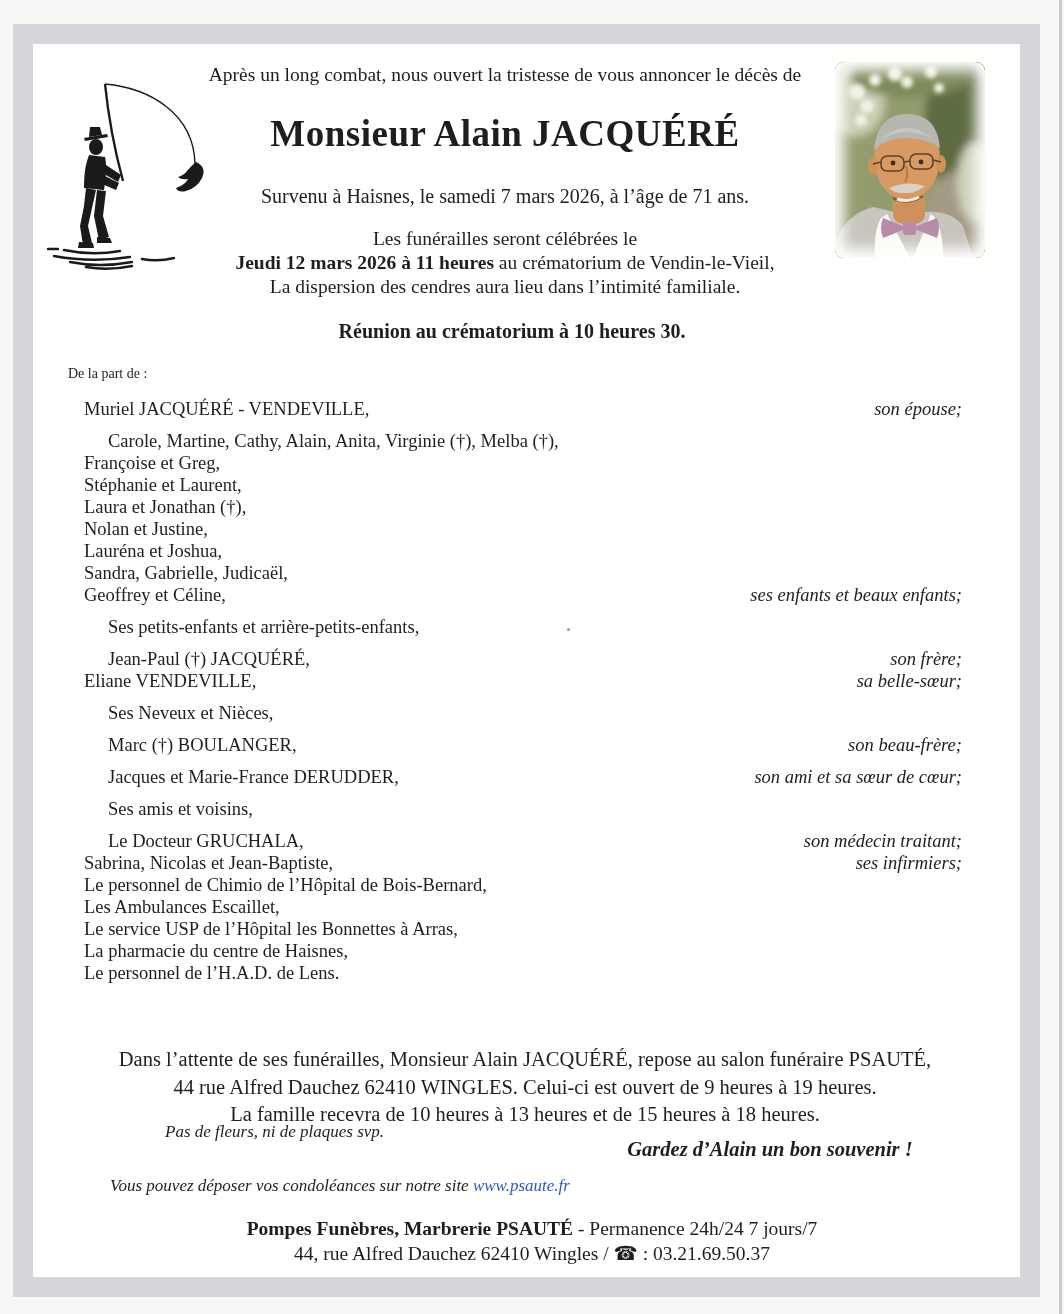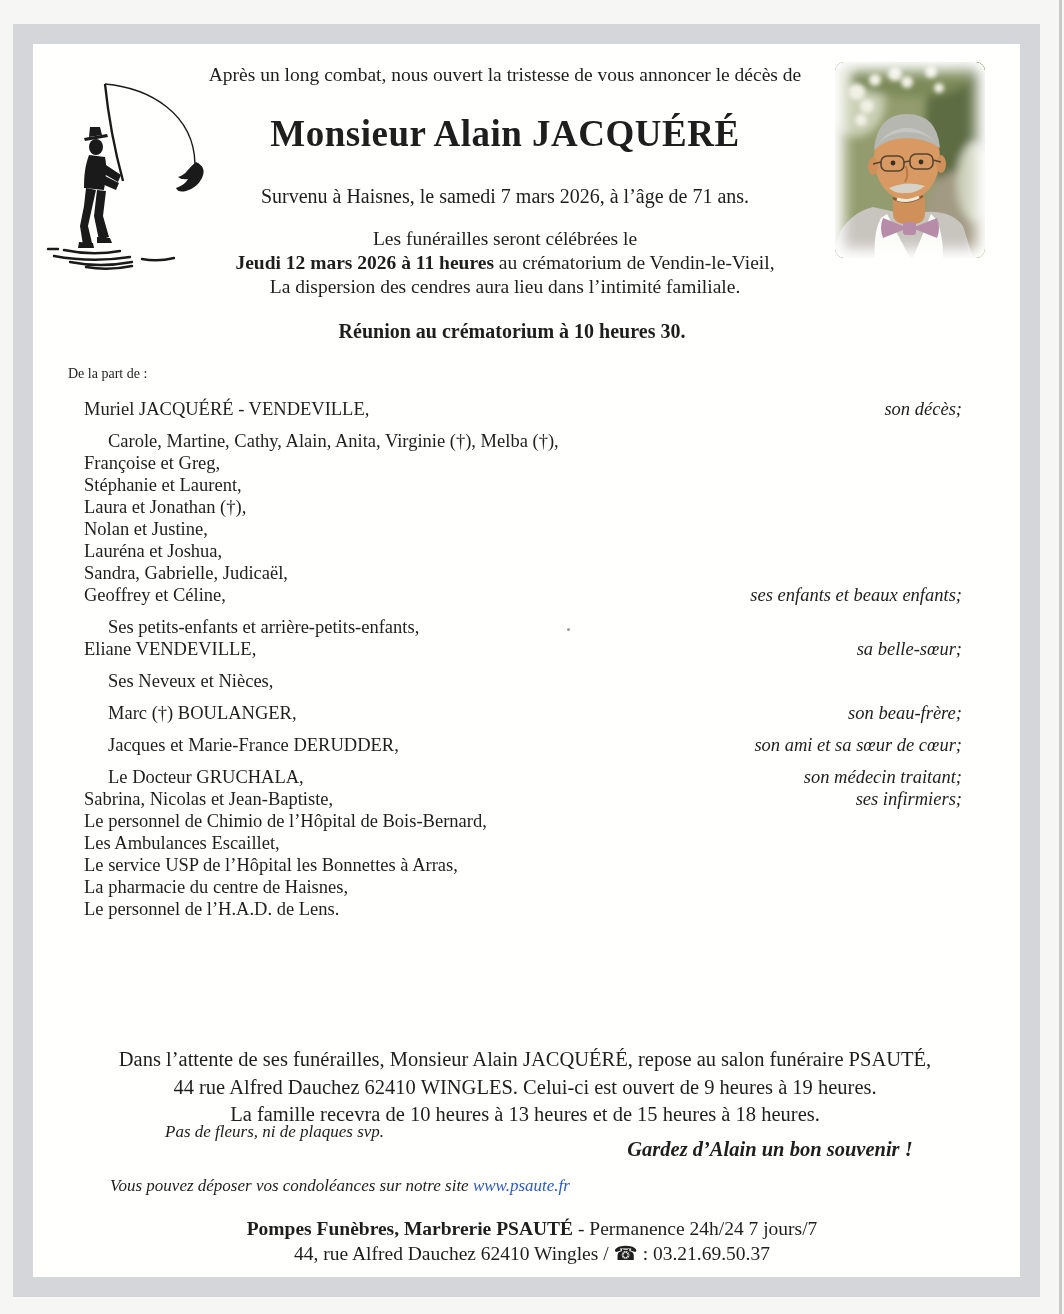--- a/index.html
+++ b/index.html
@@ -153,21 +153,21 @@
 <div class="abs center occurrence">Survenu à Haisnes, le samedi 7 mars 2026, à l’âge de 71 ans.</div>
 <div class="abs center funeral1">Les funérailles seront célébrées le</div>
 <div class="abs center funeral2"><span class="b">Jeudi 12 mars 2026 à 11 heures</span><span> au crématorium de Vendin-le-Vieil,</span></div>
 <div class="abs center funeral3">La dispersion des cendres aura lieu dans l’intimité familiale.</div>
 <div class="abs center meeting">Réunion au crématorium à 10 heures 30.</div>
 
 <div class="abs from-label">De la part de :</div>
 <div class="abs family">
   <div class="frow">
       <span class="fleft">Muriel JACQUÉRÉ - VENDEVILLE,</span>
-      <span class="fright">son décès;</span>
+      <span class="fright">son épouse;</span>
     </div>
   <div class="frow gap">
       <span class="fleft">Carole, Martine, Cathy, Alain, Anita, Virginie (†), Melba (†),</span>
       <span class="fright"></span>
     </div>
   <div class="frow">
       <span class="fleft">Françoise et Greg,</span>
       <span class="fright"></span>
     </div>
   <div class="frow">
@@ -191,35 +191,43 @@
       <span class="fright"></span>
     </div>
   <div class="frow">
       <span class="fleft">Geoffrey et Céline,</span>
       <span class="fright">ses enfants et beaux enfants;</span>
     </div>
   <div class="frow gap">
       <span class="fleft">Ses petits-enfants et arrière-petits-enfants,</span>
       <span class="fright"></span>
     </div>
+  <div class="frow gap">
+      <span class="fleft">Jean-Paul (†) JACQUÉRÉ,</span>
+      <span class="fright">son frère;</span>
+    </div>
   <div class="frow">
       <span class="fleft">Eliane VENDEVILLE,</span>
       <span class="fright">sa belle-sœur;</span>
     </div>
   <div class="frow gap">
       <span class="fleft">Ses Neveux et Nièces,</span>
       <span class="fright"></span>
     </div>
   <div class="frow gap">
       <span class="fleft">Marc (†) BOULANGER,</span>
       <span class="fright">son beau-frère;</span>
     </div>
   <div class="frow gap">
       <span class="fleft">Jacques et Marie-France DERUDDER,</span>
       <span class="fright">son ami et sa sœur de cœur;</span>
+    </div>
+  <div class="frow gap">
+      <span class="fleft">Ses amis et voisins,</span>
+      <span class="fright"></span>
     </div>
   <div class="frow gap">
       <span class="fleft">Le Docteur GRUCHALA,</span>
       <span class="fright">son médecin traitant;</span>
     </div>
   <div class="frow">
       <span class="fleft">Sabrina, Nicolas et Jean-Baptiste,</span>
       <span class="fright">ses infirmiers;</span>
     </div>
   <div class="frow">

